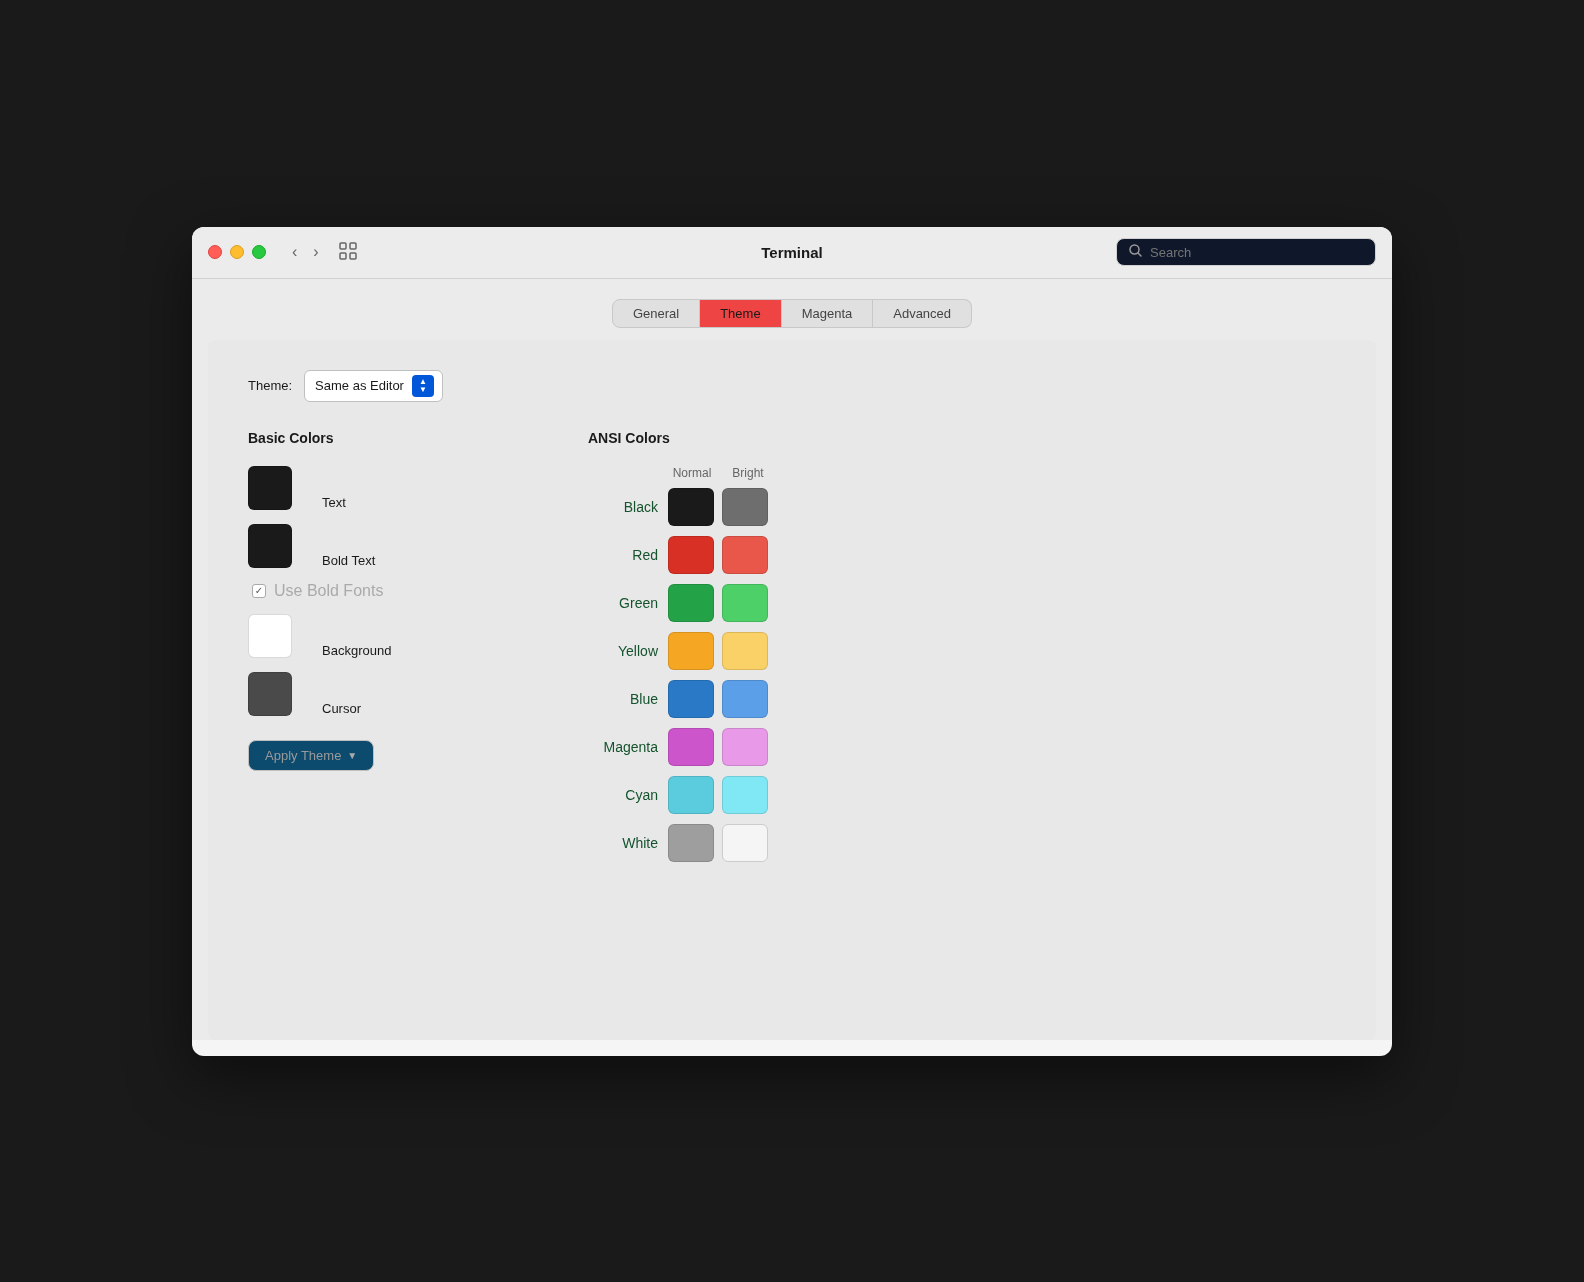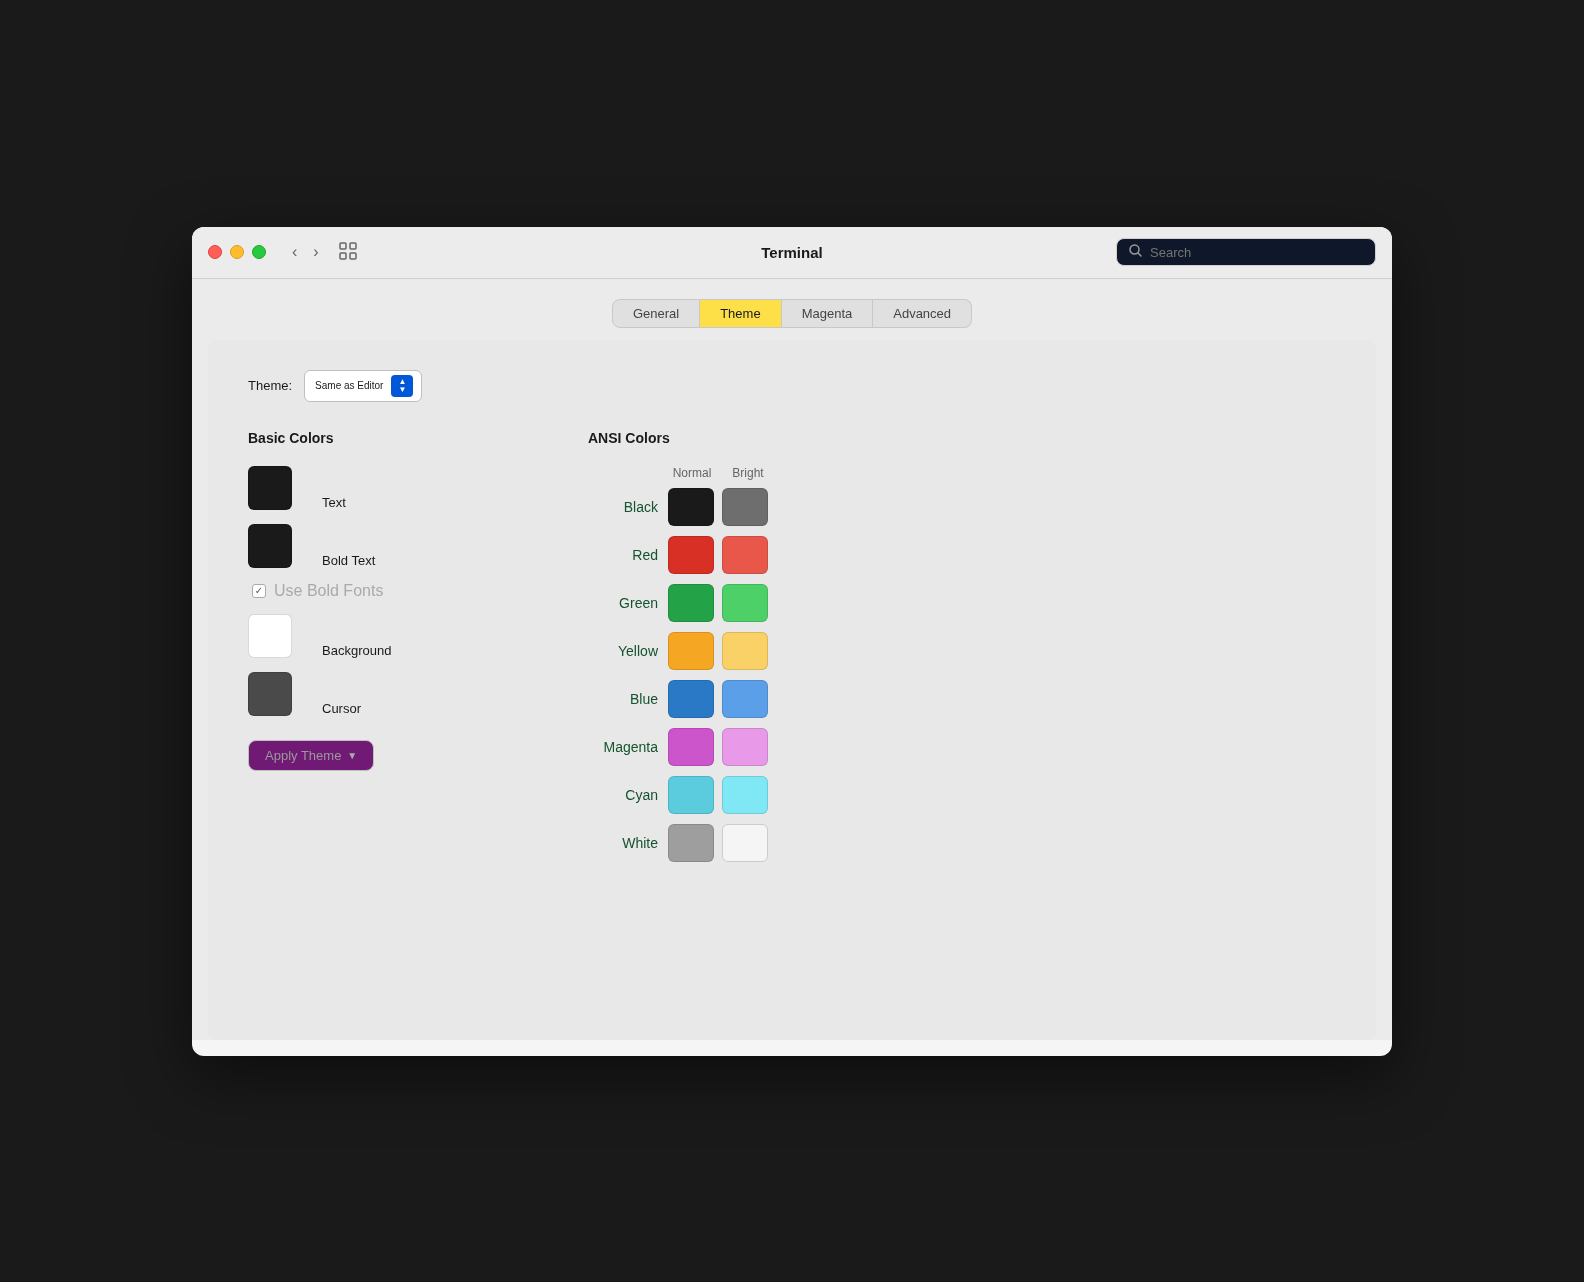--- a/index.html
+++ b/index.html
@@ -137,21 +137,21 @@
 
     .tab:last-child {
       border-radius: 0 8px 8px 0;
     }
 
     .tab + .tab {
       border-left: none;
     }
 
     .tab.active {
-      background: #fde047;
+      background: #ef4444;
       font-weight: 500;
       color: #1a1a1a;
       z-index: 1;
     }
 
     .main-content {
       background: #e8e8e8;
       margin: 12px 16px 16px;
       border-radius: 8px;
       padding: 30px 40px 40px;
@@ -175,21 +175,21 @@
       display: flex;
       align-items: center;
       background: white;
       border: 1px solid #c0c0c0;
       border-radius: 6px;
       padding: 4px 8px 4px 10px;
       gap: 8px;
     }
 
     .theme-select-text {
-      font-size: 10px;
+      font-size: 13px;
       color: #1a1a1a;
     }
 
     .stepper-btn {
       background: #0057d8;
       border: none;
       border-radius: 4px;
       width: 22px;
       height: 22px;
       display: flex;
@@ -280,21 +280,21 @@
       color: #555;
     }
 
     .checkbox-label {
       font-size: 16px;
       color: #aaa;
     }
 
     .apply-theme-btn {
       margin-top: 24px;
-      background: #701a75;
+      background: #0c4a6e;
       border: 1px solid #c0c0c0;
       border-radius: 8px;
       padding: 7px 16px;
       font-size: 13px;
       color: #999;
       cursor: pointer;
       display: flex;
       align-items: center;
       gap: 6px;
     }

